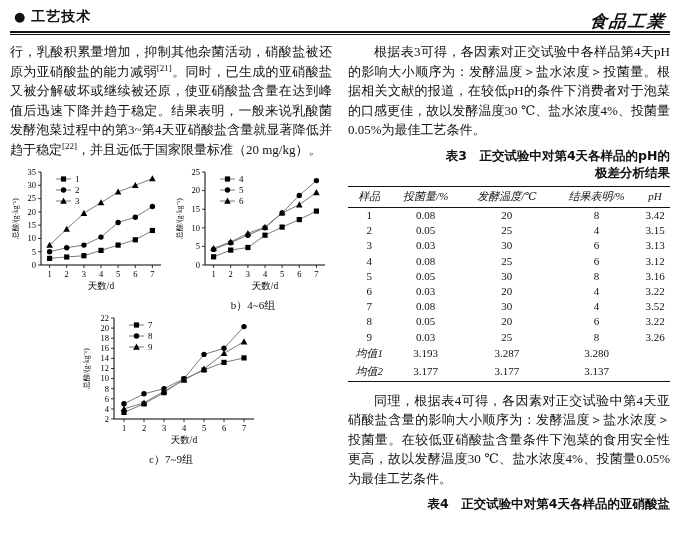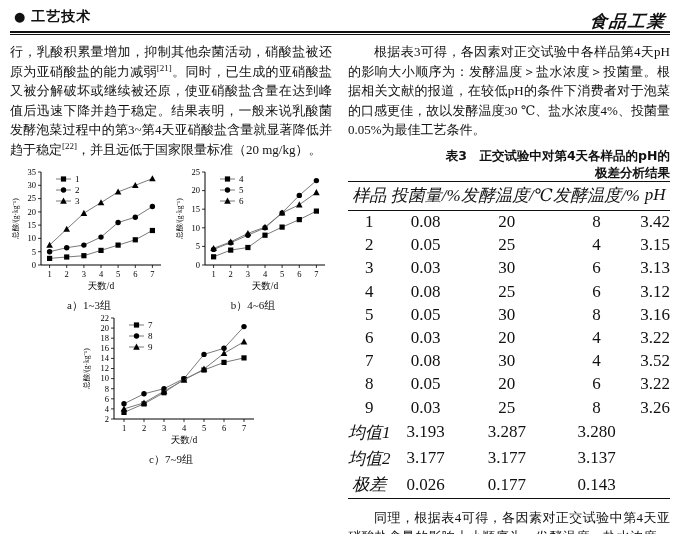--- a/index.html
+++ b/index.html
@@ -46,22 +46,22 @@
   }
   .fig-caption {
     text-align:center; font-size:13px; font-weight:bold; margin-top:7px;
     font-family:"DejaVu Sans","Liberation Sans",sans-serif;
   }
   .tbl-title {
     text-align:right; font-size:12.5px; font-weight:bold; line-height:17px;
     font-family:"DejaVu Sans","Liberation Sans",sans-serif; margin-top:7px;
   }
   table.paper-table {
-    width:100%; border-collapse:collapse; 
-    font-size:17px;
+    width:100%; border-collapse:collapse; margin-top:5px;
+    font-size:11px;
     border-top:1.6px solid #111; border-bottom:1.6px solid #111;
   }
   table.paper-table th {
     font-weight:normal; font-style:italic;
     border-bottom:1px solid #111; padding:2px 0 3px;
   }
   table.paper-table td { padding:1.6px 0; text-align:center; }
   table.paper-table th { text-align:center; }
   td.rowlabel { font-style:italic; }
   .spacer-para { margin-top:9px; }
@@ -146,21 +146,20 @@
             <rect x="50.9" y="9.4" width="5.2" height="5.2" fill="#000"></rect>
             <text x="65" y="15" font-size="9">1</text>
             <line x1="46" y1="23" x2="61" y2="23" stroke="#7a7a7a" stroke-width="1"></line>
             <circle cx="53.5" cy="23.0" r="2.7" fill="#000"></circle>
             <text x="65" y="26" font-size="9">2</text>
             <line x1="46" y1="34" x2="61" y2="34" stroke="#7a7a7a" stroke-width="1"></line>
             <path d="M53.5 30.6 L56.8 36.7 L50.2 36.7 Z" fill="#000"></path>
             <text x="65" y="37" font-size="9">3</text>
           </g>
         </svg>
-      <div class="sub-caption">a）1~3组</div>
     </div>
     <div class="chart-box">
       <svg width="158" height="130" viewBox="0 0 158 130">
           <g font-family="'Liberation Serif',serif" fill="#000">
             <line x1="31" y1="5" x2="31" y2="98" stroke="#000" stroke-width="1"></line>
             <line x1="31" y1="98" x2="151" y2="98" stroke="#000" stroke-width="1"></line>
             <line x1="28" y1="98.0" x2="31" y2="98.0" stroke="#000" stroke-width="0.8"></line>
             <text x="26" y="100.8" text-anchor="end" font-size="8.5">0</text>
             <line x1="28" y1="79.4" x2="31" y2="79.4" stroke="#000" stroke-width="0.8"></line>
             <text x="26" y="82.2" text-anchor="end" font-size="8.5">5</text>
@@ -315,21 +314,21 @@
     <div>表3　正交试验中对第4天各样品的pH的</div>
     <div>极差分析结果</div>
   </div>
 
   <table class="paper-table">
     <thead>
       <tr>
           <th>样品</th>
           <th>投菌量/%</th>
           <th>发酵温度/℃</th>
-          <th>发酵温度/%</th>
+          <th>结果表明/%</th>
           <th>pH</th>
         </tr>
     </thead>
     <tbody>
         <tr>
           <td>1</td>
           <td>0.08</td>
           <td>20</td>
           <td>8</td>
           <td>3.42</td>
@@ -397,27 +396,20 @@
           <td>3.280</td>
           <td></td>
         </tr>
         <tr>
           <td class="rowlabel">均值2</td>
           <td>3.177</td>
           <td>3.177</td>
           <td>3.137</td>
           <td></td>
         </tr>
-        <tr>
-          <td class="rowlabel">极差</td>
-          <td>0.026</td>
-          <td>0.177</td>
-          <td>0.143</td>
-          <td></td>
-        </tr>
       </tbody>
   </table>
 
   <div class="para indent spacer-para">同理，根据表4可得，各因素对正交试验中第4天亚硝酸盐含量的影响大小顺序为：发酵温度＞盐水浓度＞投菌量。在较低亚硝酸盐含量条件下泡菜的食用安全性更高，故以发酵温度30 ℃、盐水浓度4%、投菌量0.05%为最佳工艺条件。</div>
 
   <div class="tbl-title">
     <div>表4　正交试验中对第4天各样品的亚硝酸盐</div>
 
   </div>
 </div>

